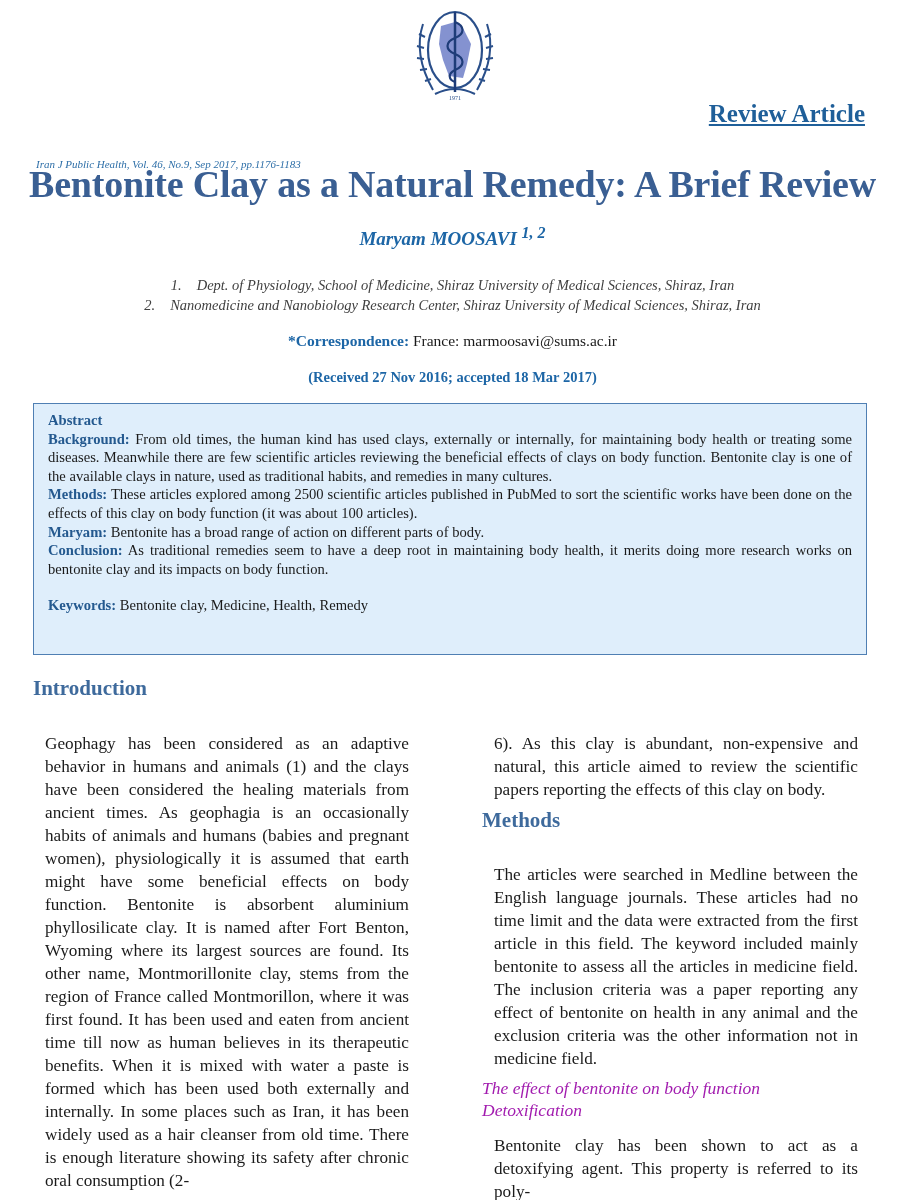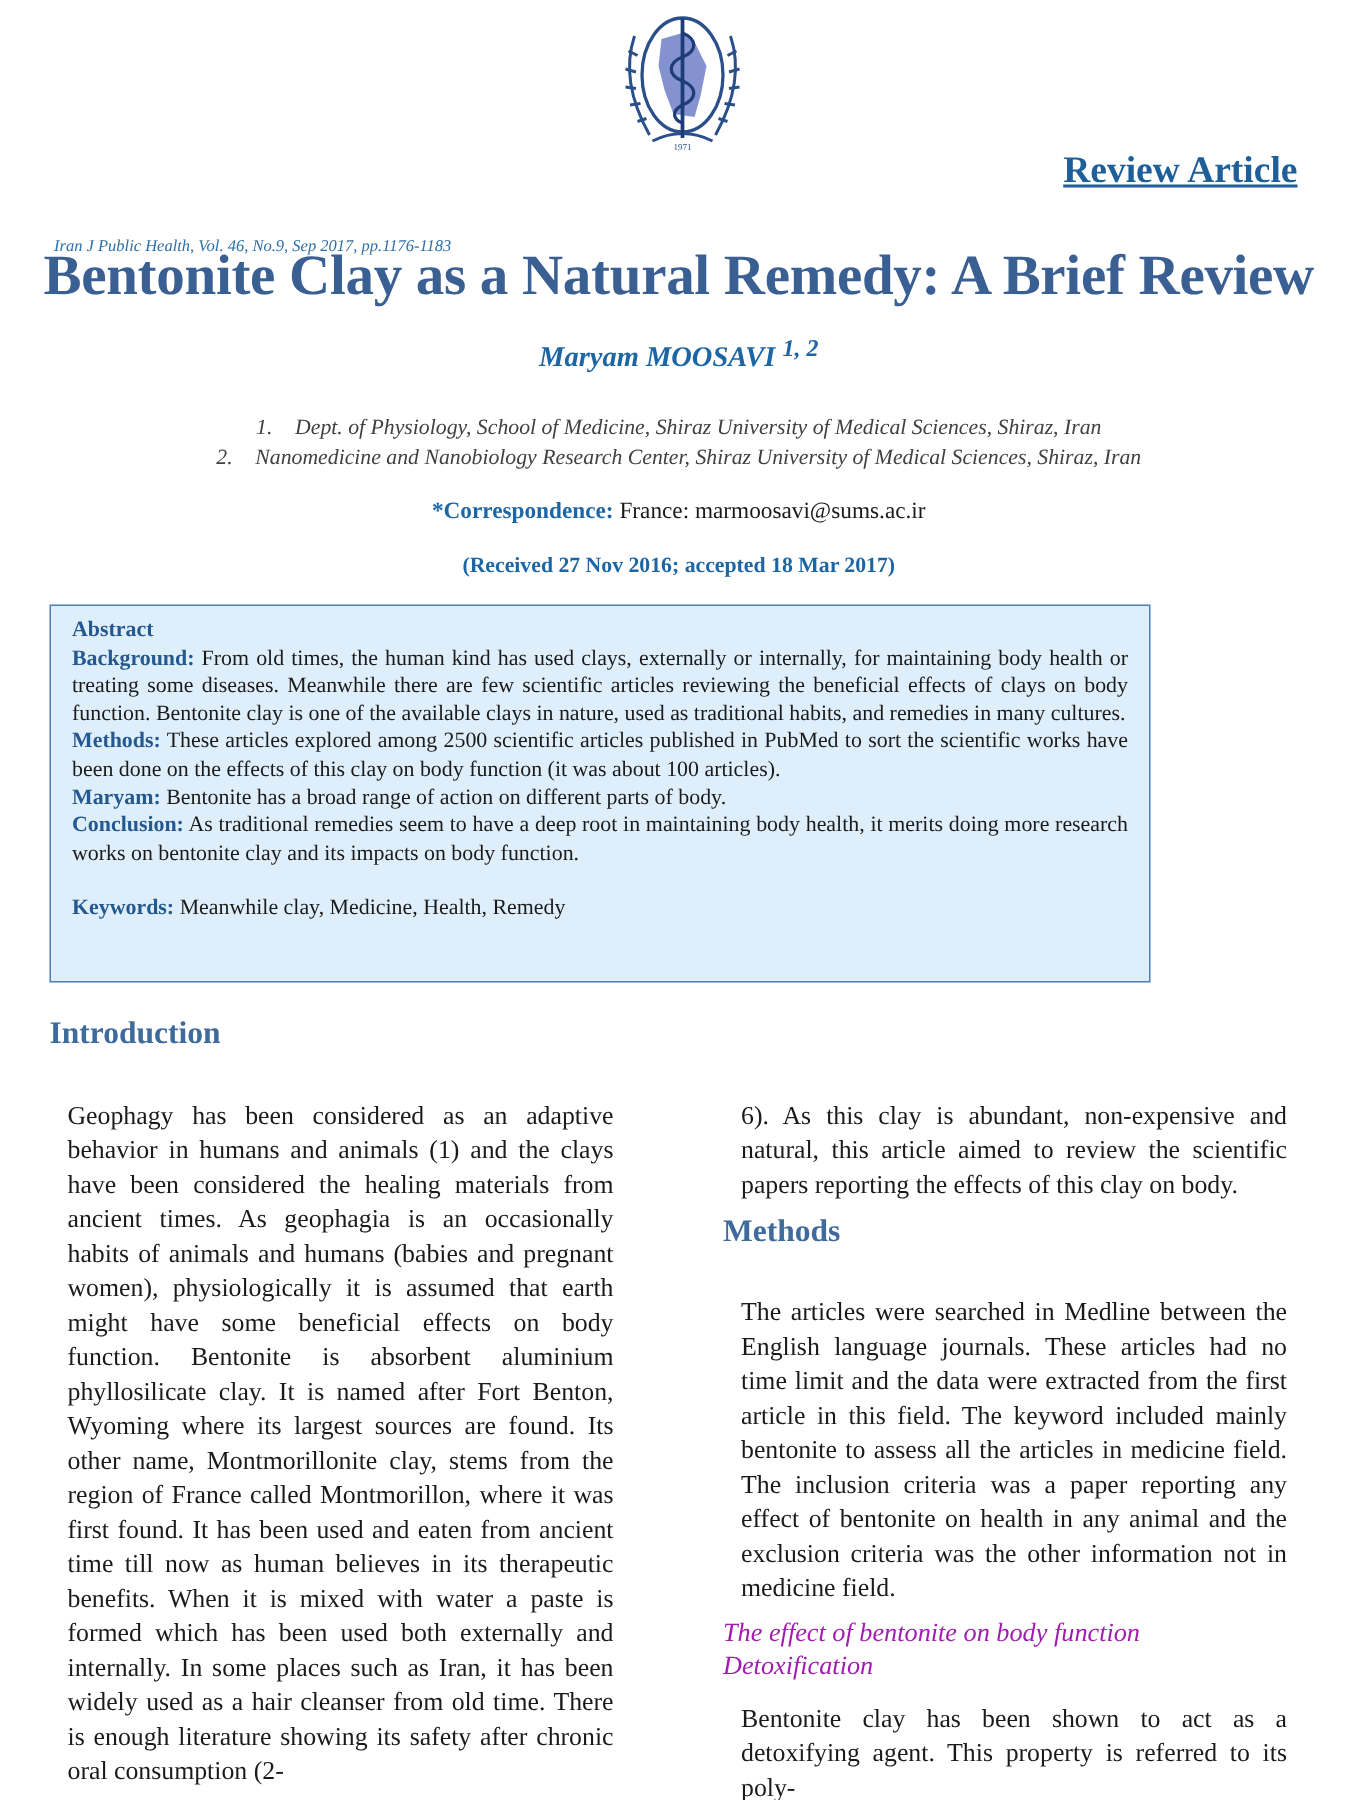--- a/index.html
+++ b/index.html
@@ -11,21 +11,21 @@
   .rtype { right:40px; top:100px; font-size:25px; font-weight:bold; color:#1f5f99; text-decoration:underline; }
   .title { left:0; width:905px; top:162px; text-align:center; font-size:38px; font-weight:bold; color:#3a5f93; letter-spacing:-0.2px; }
   .author { left:0; width:905px; top:224px; text-align:center; font-size:19px; font-weight:bold; font-style:italic; color:#1d66a6; }
   .author sup { font-size:16px; }
   .affil { left:0; width:905px; top:275px; font-size:14.5px; font-style:italic; color:#404040; }
   .affil div { text-align:center; line-height:20px; }
   .affil .n { display:inline-block; width:26px; text-align:left; }
   .corr { left:0; width:905px; top:332px; text-align:center; font-size:15.5px; }
   .corr .lbl { color:#1d66a6; font-weight:bold; }
   .recv { left:0; width:905px; top:369px; text-align:center; font-size:14.5px; font-weight:bold; color:#1d66a6; }
-  .abox { left:33px; top:403px; width:734px; height:252px; background:#dfeefb; border:1.5px solid #4f7fb3; box-sizing:border-box; padding:7px 14px 0 14px; font-size:14.6px; line-height:18.6px; text-align:justify; }
+  .abox { left:33px; top:403px; width:834px; height:252px; background:#dfeefb; border:1.5px solid #4f7fb3; box-sizing:border-box; padding:7px 14px 0 14px; font-size:14.6px; line-height:18.6px; text-align:justify; }
   .abox .lbl { color:#24598f; font-weight:bold; }
   .abox p { margin:0; }
   .abox .kw { margin-top:18px; }
   .h2 { font-size:21px; font-weight:bold; color:#3e6a9c; }
   .col { font-size:17.2px; line-height:23px; text-align:justify; width:388px; }
   .col p { margin:12px; }
   .subh { font-size:17.5px; font-weight:normal; font-style:italic; color:#a21caf; line-height:21px; }
 </style>
 </head>
 <body>
@@ -72,21 +72,21 @@
 </div>
 
 <div class="abs recv">(Received 27 Nov 2016; accepted 18 Mar 2017)</div>
 
 <div class="abs abox">
   <p><span class="lbl">Abstract</span></p>
   <p><span class="lbl">Background:</span> <span>From old times, the human kind has used clays, externally or internally, for maintaining body health or treating some diseases. Meanwhile there are few scientific articles reviewing the beneficial effects of clays on body function. Bentonite clay is one of the available clays in nature, used as traditional habits, and remedies in many cultures.</span></p>
   <p><span class="lbl">Methods:</span> <span>These articles explored among 2500 scientific articles published in PubMed to sort the scientific works have been done on the effects of this clay on body function (it was about 100 articles).</span></p>
   <p><span class="lbl">Maryam:</span> <span>Bentonite has a broad range of action on different parts of body.</span></p>
   <p><span class="lbl">Conclusion:</span> <span>As traditional remedies seem to have a deep root in maintaining body health, it merits doing more research works on bentonite clay and its impacts on body function.</span></p>
-  <p class="kw"><span class="lbl">Keywords:</span> <span>Meanwhile clay, Medicine, Health, Remedy</span></p>
+  <p class="kw"><span class="lbl">Keywords:</span> <span>Bentonite clay, Medicine, Health, Remedy</span></p>
 </div>
 
 <div class="abs h2" style="left:33px; top:676px;">Introduction</div>
 <div class="abs col" style="left:33px; top:720px;">
   <p>Geophagy has been considered as an adaptive behavior in humans and animals (1) and the clays have been considered the healing materials from ancient times. As geophagia is an occasionally habits of animals and humans (babies and pregnant women), physiologically it is assumed that earth might have some beneficial effects on body function. Bentonite is absorbent aluminium phyllosilicate clay. It is named after Fort Benton, Wyoming where its largest sources are found. Its other name, Montmorillonite clay, stems from the region of France called Montmorillon, where it was first found. It has been used and eaten from ancient time till now as human believes in its therapeutic benefits. When it is mixed with water a paste is formed which has been used both externally and internally. In some places such as Iran, it has been widely used as a hair cleanser from old time. There is enough literature showing its safety after chronic oral consumption (2-</p>
 </div>
 
 <div class="abs col" style="left:482px; top:720px;font-family:Liberation Serif, serif;">
   <p>6). As this clay is abundant, non-expensive and natural, this article aimed to review the scientific papers reporting the effects of this clay on body.</p>
 </div>

